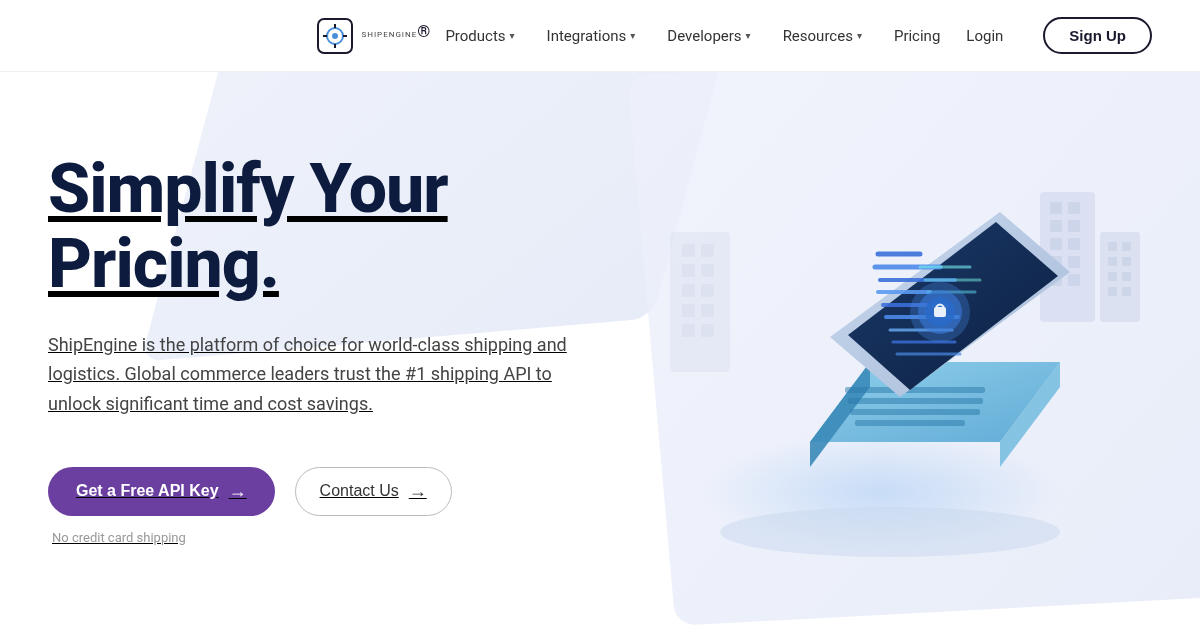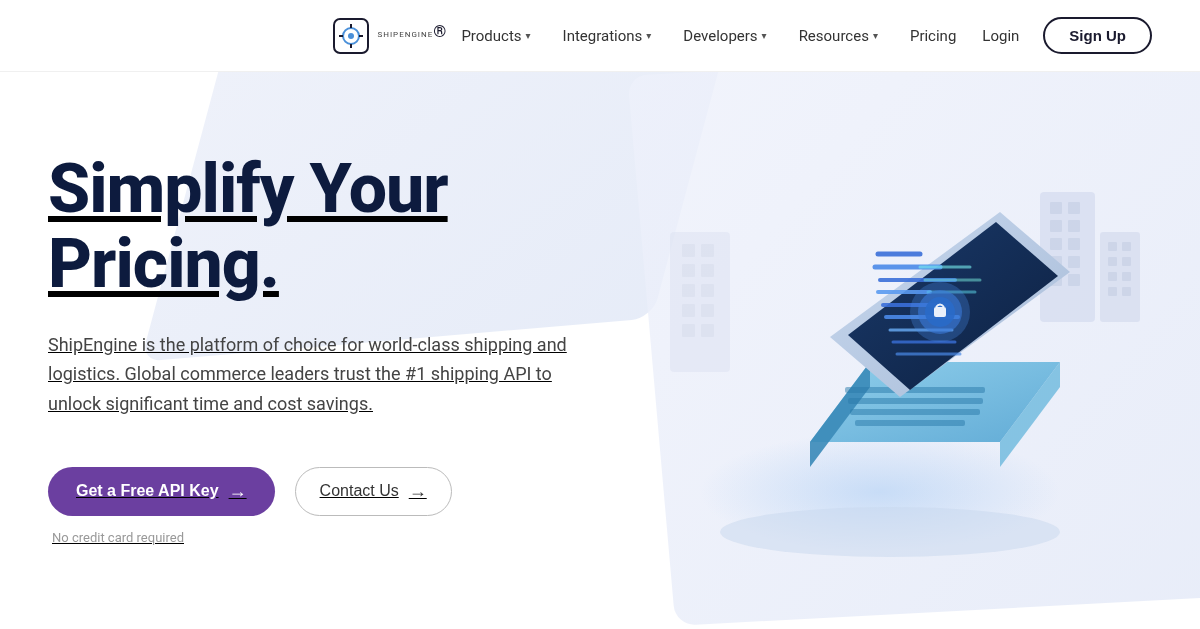--- a/index.html
+++ b/index.html
@@ -98,21 +98,21 @@
     }
 
     .nav-chevron {
       font-size: 10px;
       color: #555;
     }
 
     .header-actions {
       display: flex;
       align-items: center;
-      gap: 12px;
+      gap: 28px;
     }
 
     .login-btn {
       font-size: 15px;
       color: #333;
       cursor: pointer;
       padding: 8px 12px;
       border-radius: 6px;
     }
 
@@ -281,21 +281,21 @@
     <div class="hero-buttons">
       <button class="btn-primary">
         <span>Get a Free API Key</span>
         <span class="btn-arrow">→</span>
       </button>
       <button class="btn-secondary">
         <span>Contact Us</span>
         <span class="btn-arrow">→</span>
       </button>
     </div>
-    <p class="no-credit-text">No credit card required</p>
+    <p class="no-credit-text">No credit card shipping</p>
   </div>
 
   <div class="laptop-container">
     <svg viewBox="0 0 500 480" fill="none" xmlns="http://www.w3.org/2000/svg" width="500" height="480">
 
       <g opacity="0.6">
         <rect x="400" y="80" width="55" height="130" rx="4" fill="#d0d8ee"></rect>
         <rect x="410" y="90" width="12" height="12" rx="1" fill="#b8c4de"></rect>
         <rect x="428" y="90" width="12" height="12" rx="1" fill="#b8c4de"></rect>
         <rect x="410" y="108" width="12" height="12" rx="1" fill="#b8c4de"></rect>

